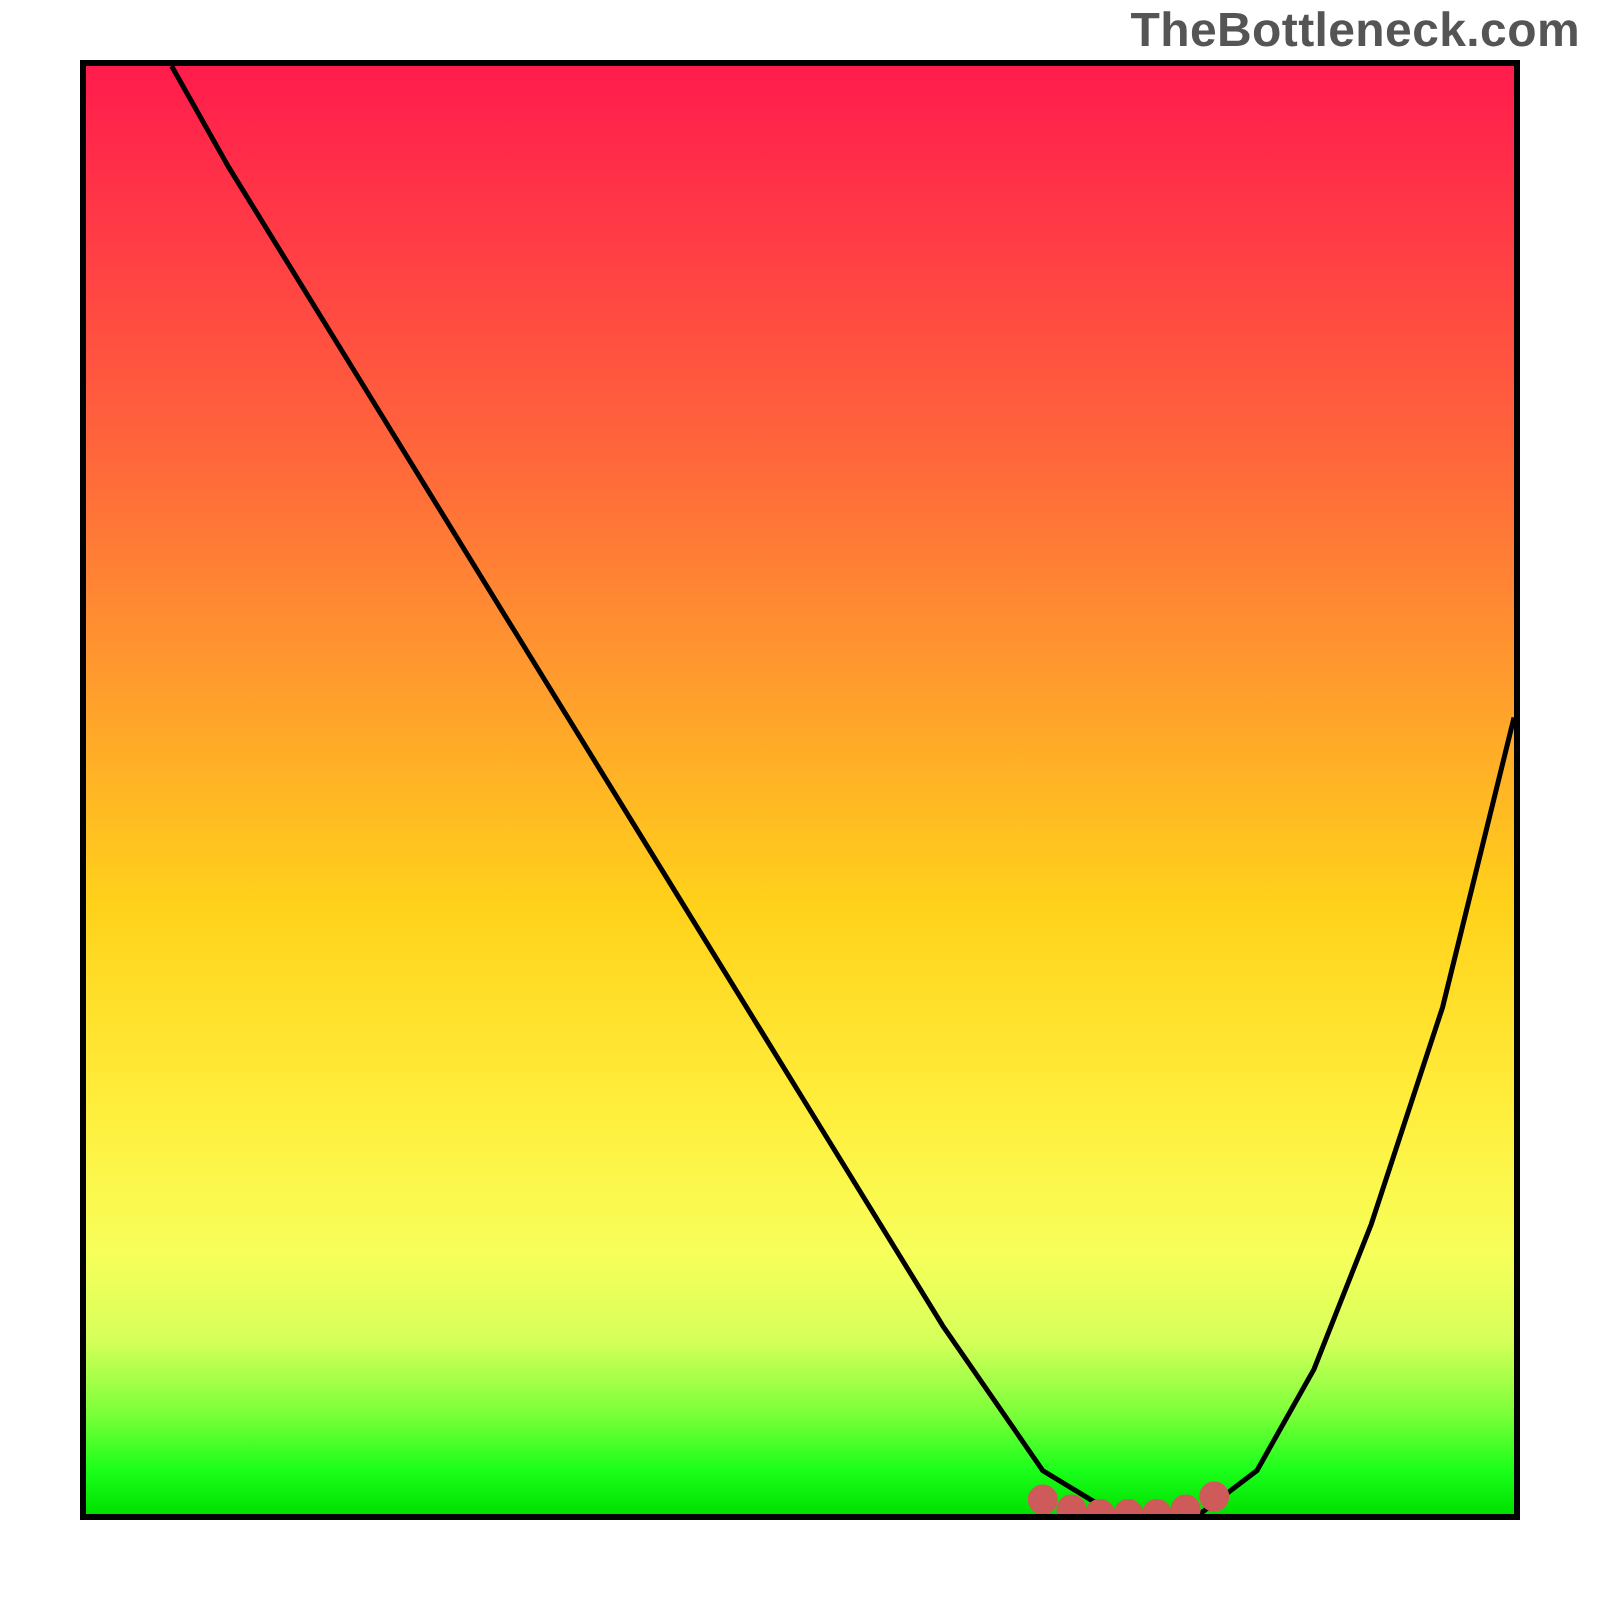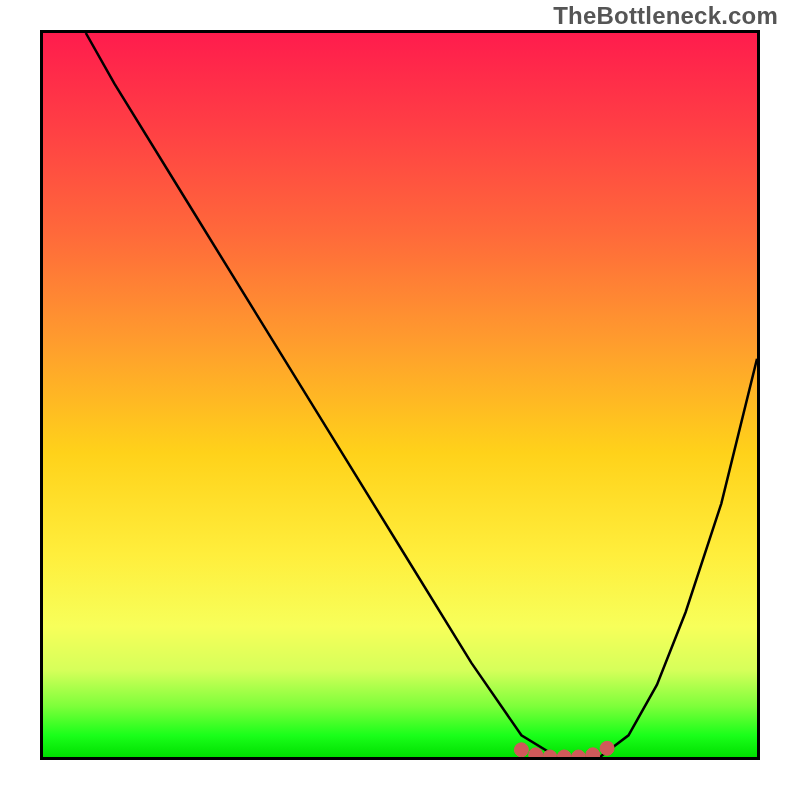--- a/index.html
+++ b/index.html
@@ -12,21 +12,21 @@
     font-family: Arial, Helvetica, sans-serif;
   }
   .wrap {
     position: relative;
     width: 800px;
     height: 800px;
   }
   .watermark {
     position: absolute;
     top: 2px;
-    right: 22px;
+    right: 10px;
     font-size: 24px;
     font-weight: 600;
     color: #555;
     letter-spacing: 0.2px;
     z-index: 5;
   }
   .plot {
     position: absolute;
     left: 40px;
     top: 30px;

